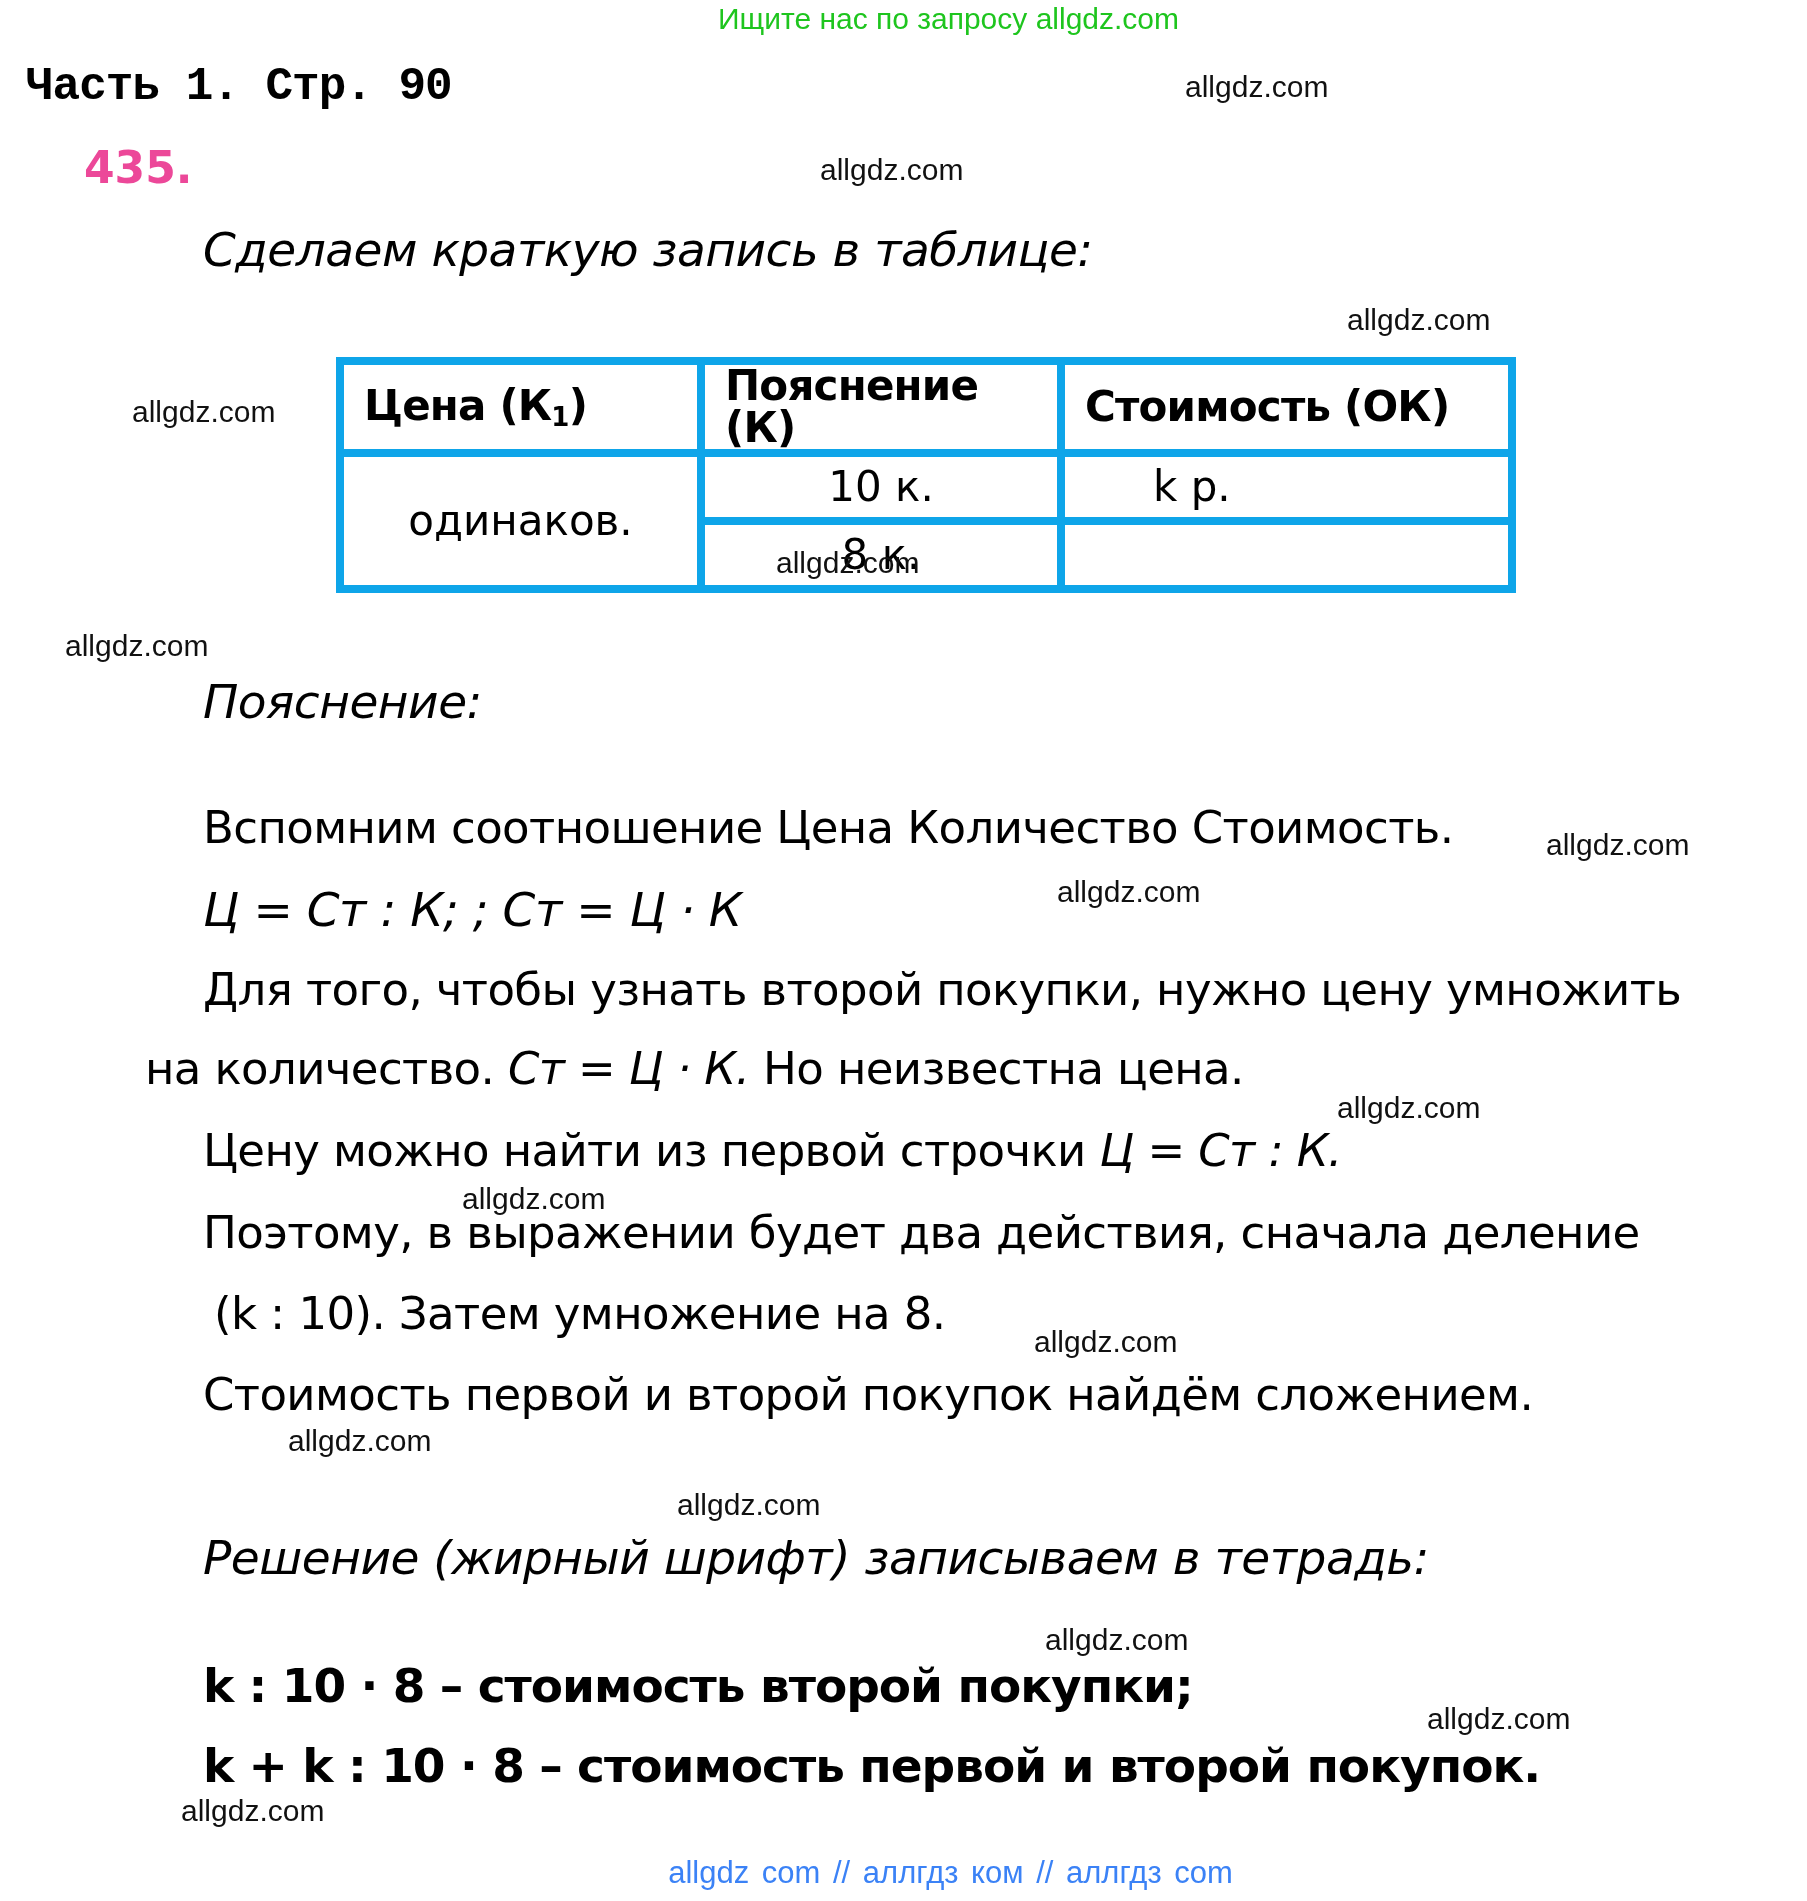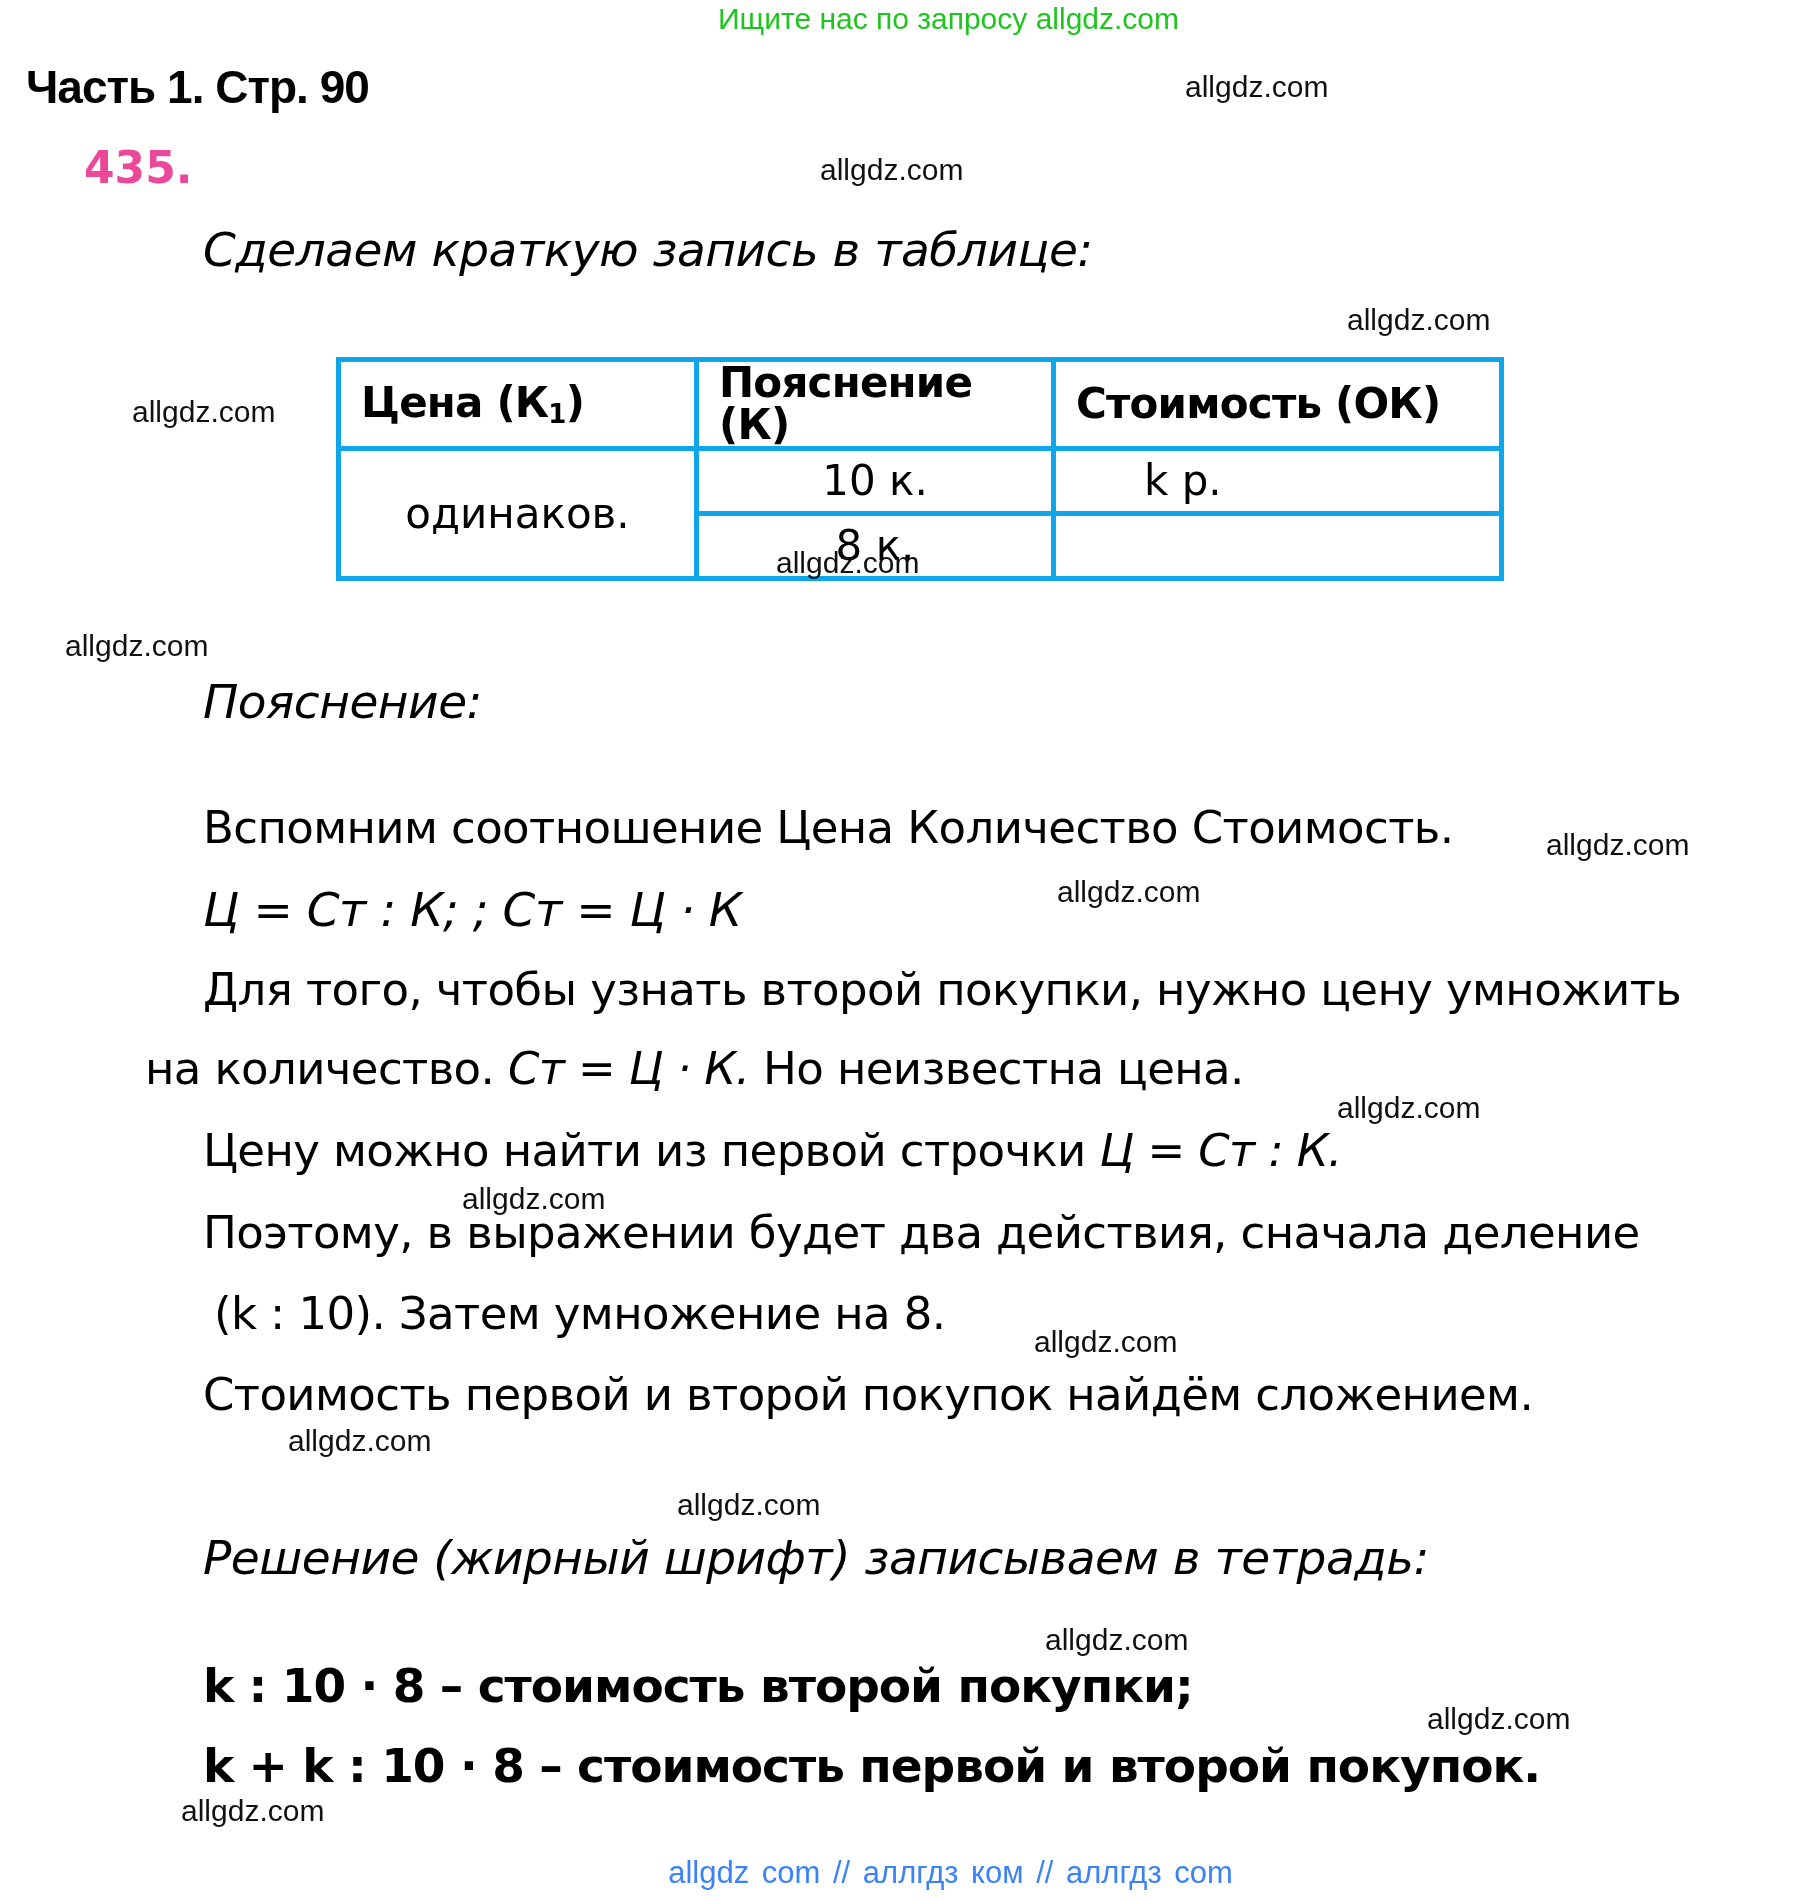--- a/index.html
+++ b/index.html
@@ -1,30 +1,30 @@
 <!DOCTYPE html>
 <html><head>
 <meta charset="utf-8">
 <style>
   html, body { margin: 0; padding: 0; background: #ffffff; }
   body { width: 1807px; height: 1901px; position: relative; overflow: hidden;
          font-family: "DejaVu Sans", "Liberation Sans", sans-serif; color: #000; }
   .abs { position: absolute; white-space: nowrap; line-height: 1; }
   .top-banner { font-family: "Liberation Sans", sans-serif; font-size: 30px; color: #1ec51e; left: 0; width: 1807px; text-align: center; top: 4px; padding-left: 90px; box-sizing: border-box; }
-  .page-title { font-family: Liberation Sans, sans-serif; font-weight: bold; font-size: 46px; left: 26px; top: 64px; letter-spacing: -1px; }
+  .page-title { font-family: Liberation Mono, monospace; font-weight: bold; font-size: 46px; left: 26px; top: 64px; letter-spacing: -1px; }
   .task-number { font-family: "DejaVu Sans", sans-serif; font-weight: bold; font-size: 44px; color: #ec4899; left: 84px; top: 146px; }
   .italic-line { font-family: "DejaVu Sans", sans-serif; font-style: italic; font-size: 47px; letter-spacing: -0.5px; }
   .body-line { font-family: "DejaVu Sans", sans-serif; font-size: 45px; letter-spacing: -0.6px; }
   .bold-line { font-family: "DejaVu Sans", sans-serif; font-weight: bold; font-size: 47px; letter-spacing: -1px; }
   .wm { font-family: "Liberation Sans", sans-serif; font-size: 30px; color: #111; }
   .footer { font-family: "Liberation Sans", sans-serif; font-size: 31px; color: #3b82f6; left: 0; width: 1807px; text-align: center; top: 1857px; padding-left: 94px; box-sizing: border-box; word-spacing: 4px; }
   .em { font-style: italic; }
 
   table.brief { position: absolute; left: 336px; top: 357px; border-collapse: collapse; }
-  table.brief td, table.brief th { border: 5px solid #0ea5e9; padding: 0; height: 60px; font-size: 42px; line-height: 1; vertical-align: middle; margin-top: 7px; }
+  table.brief td, table.brief th { border: 8px solid #0ea5e9; padding: 0; height: 60px; font-size: 42px; line-height: 1; vertical-align: middle; margin-top: 7px; }
   table.brief th { font-weight: bold; text-align: left; padding-left: 20px; letter-spacing: -0.8px; font-family: "DejaVu Sans", sans-serif; }
   table.brief td { font-family: "DejaVu Sans", sans-serif; text-align: center; }
   .col1 { width: 333px; } .col2 { width: 332px; } .col3 { width: 423px; }
   .sub { font-size: 26px; vertical-align: -6px; }
   .cost-cell { text-align: left !important; padding-left: 88px !important; }
 </style>
 </head>
 <body>
 
 <div class="abs top-banner">Ищите нас по запросу allgdz.com</div>

